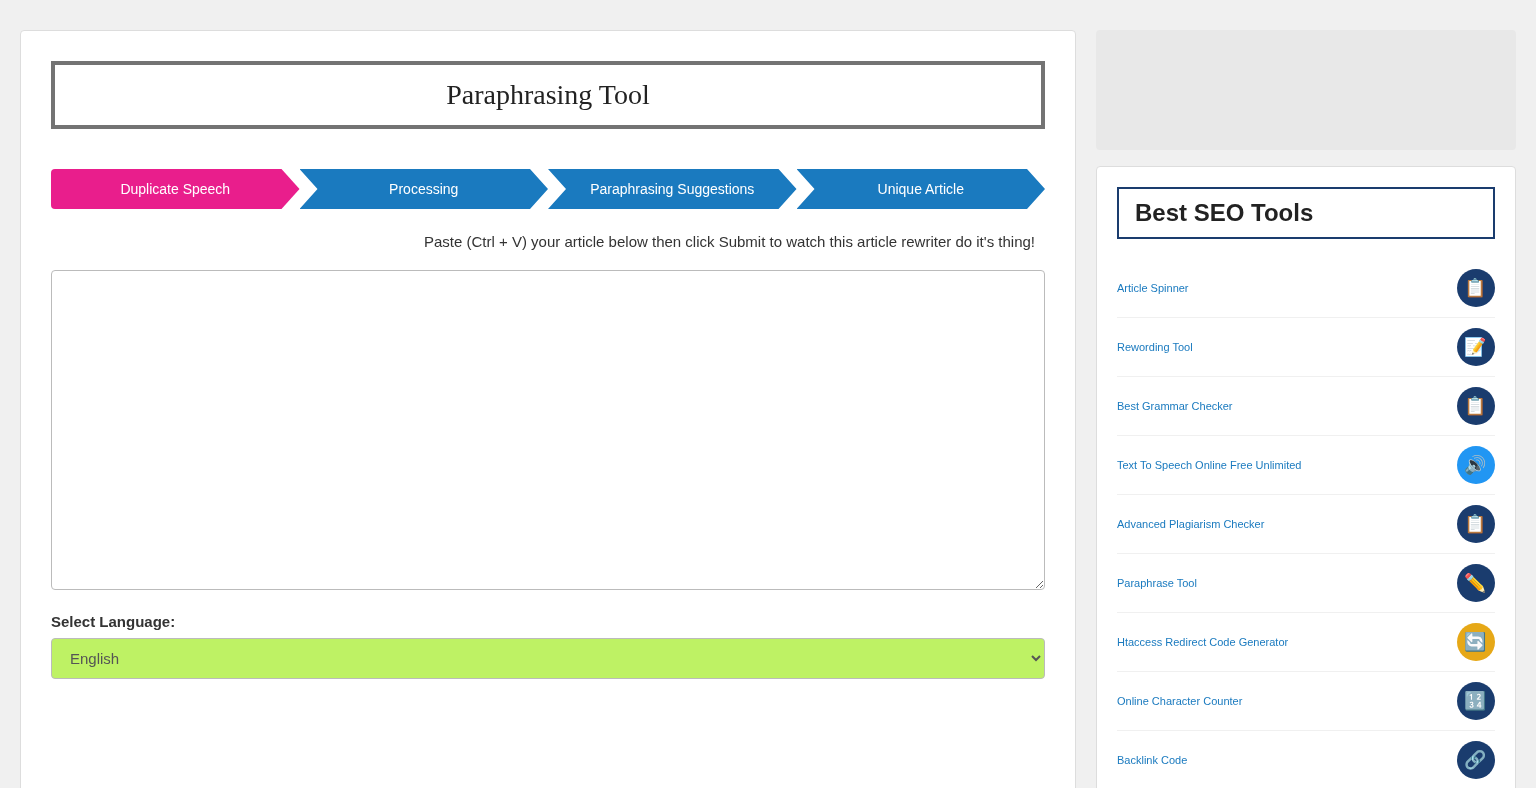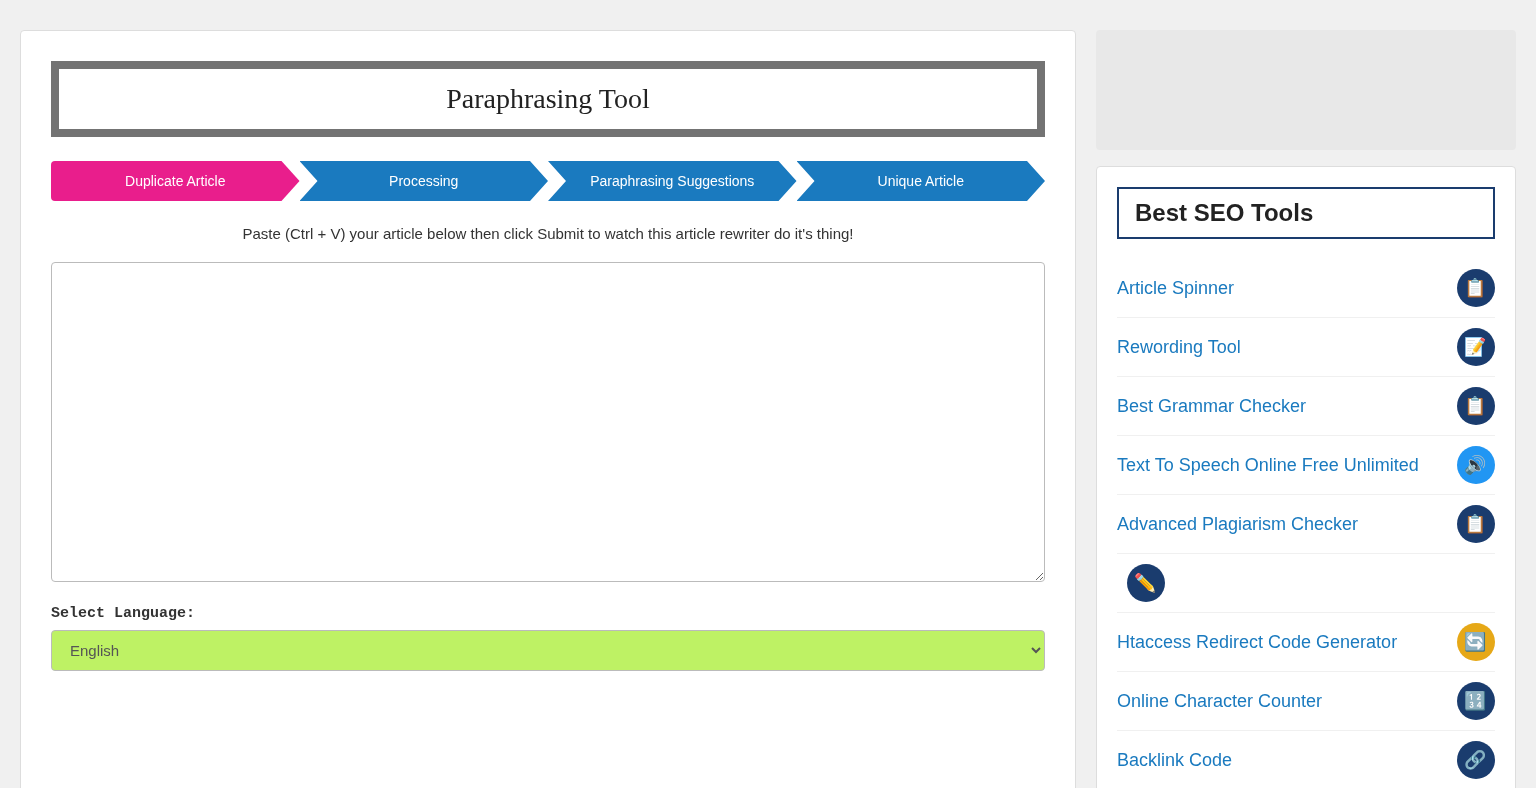--- a/index.html
+++ b/index.html
@@ -21,24 +21,24 @@
     .main-content {
       background: #fff;
       border: 1px solid #ddd;
       border-radius: 4px;
       padding: 30px 30px 40px 30px;
       flex: 1;
       min-width: 0;
     }
 
     .tool-title-box {
-      border: 8px solid #737373;
+      border: 4px solid #737373;
       text-align: center;
       padding: 14px 20px;
-      margin-bottom: 24px;
+      margin-bottom: 40px;
     }
     .tool-title-box h1 {
       font-size: 28px;
       font-weight: normal;
       color: #222;
       font-family: Georgia, serif;
     }
 
     
     .steps-bar {
@@ -64,21 +64,21 @@
     }
     .step.inactive {
       background: #1a7abf;
     }
 
     
     .instructions {
       color: #333;
       font-size: 15px;
       margin-bottom: 20px;
-      text-align: center;
+      text-align: right;
       padding: 0 10px;
     }
 
     
     .article-textarea {
       width: 100%;
       height: 320px;
       border: 1px solid #bbb;
       border-radius: 4px;
       padding: 10px;
@@ -90,21 +90,20 @@
 
     
     .language-section {
       margin-top: 20px;
     }
     .language-label {
       font-weight: bold;
       font-size: 15px;
       margin-bottom: 8px;
       display: block;
-      font-family: Liberation Mono, monospace;
     }
     .language-select {
       width: 100%;
       padding: 10px 14px;
       border: 1px solid #bbb;
       border-radius: 4px;
       font-size: 15px;
       background: #bef264;
       color: #555;
       cursor: pointer;
@@ -151,21 +150,21 @@
       padding: 10px 0;
       border-bottom: 1px solid #f0f0f0;
       cursor: pointer;
       text-decoration: none;
     }
     .seo-tool-item:last-child {
       border-bottom: none;
     }
     .seo-tool-name {
       color: #1a7abf;
-      font-size: 18px;
+      font-size: 11px;
       font-weight: 500;
       flex: 1;
     }
     .tool-icon {
       width: 38px;
       height: 38px;
       border-radius: 50%;
       display: flex;
       align-items: center;
       justify-content: center;
@@ -185,21 +184,21 @@
 
   <div class="main-content">
 
     <div class="tool-title-box">
       <h1>Paraphrasing Tool</h1>
     </div>
 
     
     <div class="steps-bar">
       <div class="step active">
-        <span>Duplicate Article</span>
+        <span>Duplicate Speech</span>
       </div>
       <div class="step inactive">
         <span>Processing</span>
       </div>
       <div class="step inactive">
         <span>Paraphrasing Suggestions</span>
       </div>
       <div class="step inactive">
         <span>Unique Article</span>
       </div>
@@ -250,20 +249,21 @@
           </div>
           <div class="seo-tool-item">
             <span class="seo-tool-name">Text To Speech Online Free Unlimited</span>
             <div class="tool-icon icon-globe">🔊</div>
           </div>
           <div class="seo-tool-item">
             <span class="seo-tool-name">Advanced Plagiarism Checker</span>
             <div class="tool-icon icon-dark-blue">📋</div>
           </div>
           <div class="seo-tool-item">
+            <span class="seo-tool-name">Paraphrase Tool</span>
             <div class="tool-icon icon-dark-blue">✏️</div>
           </div>
           <div class="seo-tool-item">
             <span class="seo-tool-name">Htaccess Redirect Code Generator</span>
             <div class="tool-icon icon-refresh">🔄</div>
           </div>
           <div class="seo-tool-item">
             <span class="seo-tool-name">Online Character Counter</span>
             <div class="tool-icon icon-counter">🔢</div>
           </div>

